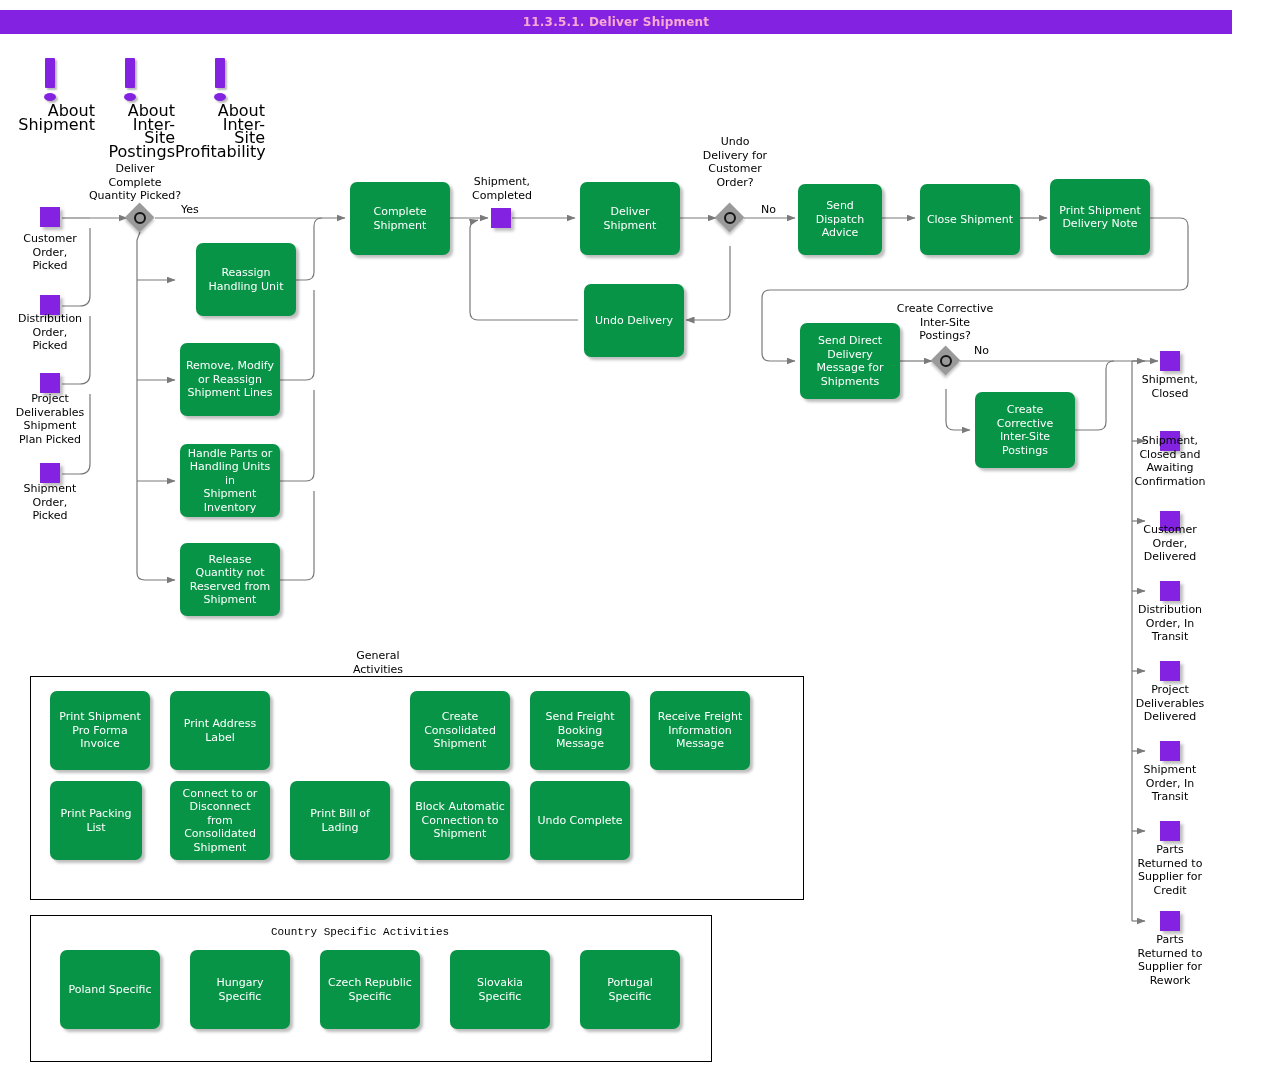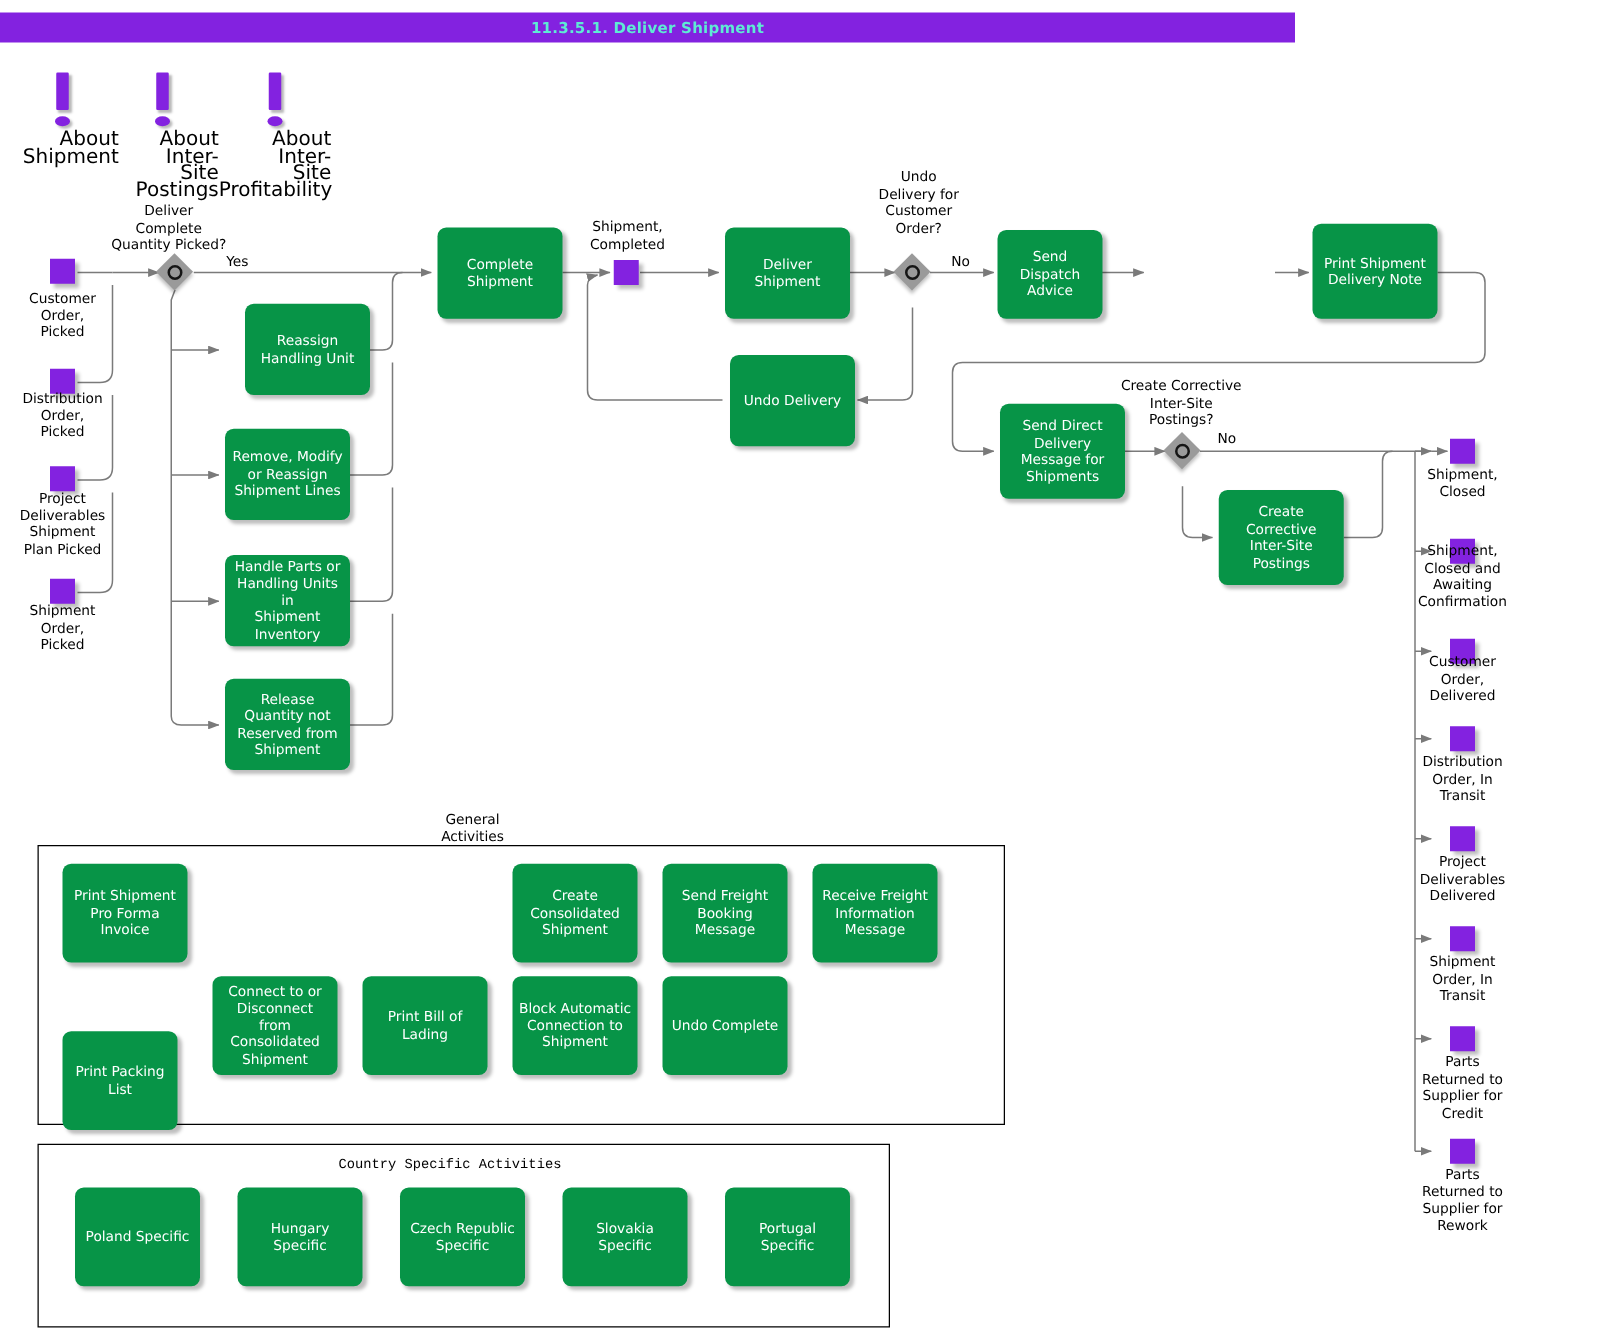--- a/index.html
+++ b/index.html
@@ -2,22 +2,22 @@
 <html><head>
 <meta charset="utf-8">
 <style>
   html,body{margin:0;padding:0;background:#ffffff;}
   body{width:1280px;height:1070px;position:relative;overflow:hidden;
        font-family:"DejaVu Sans","Liberation Sans",sans-serif;}
 
   #canvas{position:absolute;left:0;top:0;width:1280px;height:1070px;}
 
   
-  .titlebar{position:absolute;left:0;top:10px;width:1036px;height:24px;
-    background:#8322E0;color:#5eead4;font-size:12px;font-weight:bold;
+  .titlebar{position:absolute;left:0;top:10px;width:1232px;height:24px;
+    background:#8322E0;color:#f9a8d4;font-size:12px;font-weight:bold;
     display:flex;align-items:center;justify-content:center;letter-spacing:.2px;}
 
   
   svg.links{position:absolute;left:0;top:0;width:1280px;height:1070px;
     pointer-events:none;}
 
   
   .node{position:absolute;box-sizing:border-box;}
 
   .activity{background:#079447;border-radius:7px;color:#ffffff;
@@ -208,20 +208,23 @@
   <div class="caption nl" style="left:682px;top:135px;width:106px;">Undo<br>Delivery for<br>Customer<br>Order?</div>
   <div class="decision" style="left:715px;top:203px;">
     <div class="dia"></div>
     <div class="ring"></div>
   </div>
   <div class="branchlabel" style="left:761px;top:203px;">No</div>
 
   <div class="node activity" style="left:798px;top:184px;width:84px;height:71px;">
     <span class="nl">Send Dispatch<br>Advice</span>
   </div>
+  <div class="node activity" style="left:920px;top:184px;width:100px;height:71px;">
+    <span class="nl">Close Shipment</span>
+  </div>
   <div class="node activity" style="left:1050px;top:179px;width:100px;height:76px;">
     <span class="nl">Print Shipment<br>Delivery Note</span>
   </div>
 
   <div class="node activity" style="left:800px;top:323px;width:100px;height:76px;">
     <span class="nl">Send Direct<br>Delivery<br>Message for<br>Shipments</span>
   </div>
 
   <div class="caption nl" style="left:880px;top:302px;width:130px;">Create Corrective<br>Inter-Site<br>Postings?</div>
   <div class="decision" style="left:931px;top:346px;">
@@ -257,31 +260,34 @@
 
   <div class="node statebox" style="left:1160px;top:911px;"></div>
   <div class="statelabel nl" style="left:1123px;top:933px;width:94px;">Parts<br>Returned to<br>Supplier for<br>Rework</div>
 
   <div class="frametitle nl" style="left:330px;top:649px;width:96px;">General<br>Activities</div>
   <div class="frame" style="left:30px;top:676px;width:772px;height:222px;"></div>
 
   <div class="node activity" style="left:50px;top:691px;width:100px;height:79px;">
     <span class="nl">Print Shipment<br>Pro Forma<br>Invoice</span>
   </div>
+  <div class="node activity" style="left:170px;top:691px;width:100px;height:79px;">
+    <span class="nl">Print Address<br>Label</span>
+  </div>
   <div class="node activity" style="left:410px;top:691px;width:100px;height:79px;">
     <span class="nl">Create<br>Consolidated<br>Shipment</span>
   </div>
   <div class="node activity" style="left:530px;top:691px;width:100px;height:79px;">
     <span class="nl">Send Freight<br>Booking<br>Message</span>
   </div>
   <div class="node activity" style="left:650px;top:691px;width:100px;height:79px;">
     <span class="nl">Receive Freight<br>Information<br>Message</span>
   </div>
 
-  <div class="node activity" style="left:50px;top:781px;width:92px;height:79px;margin-top:44px;">
+  <div class="node activity" style="left:50px;top:781px;width:92px;height:79px;">
     <span class="nl">Print Packing<br>List</span>
   </div>
   <div class="node activity" style="left:170px;top:781px;width:100px;height:79px;">
     <span class="nl">Connect to or<br>Disconnect<br>from<br>Consolidated<br>Shipment</span>
   </div>
   <div class="node activity" style="left:290px;top:781px;width:100px;height:79px;">
     <span class="nl">Print Bill of<br>Lading</span>
   </div>
   <div class="node activity" style="left:410px;top:781px;width:100px;height:79px;">
     <span class="nl">Block Automatic<br>Connection to<br>Shipment</span>

